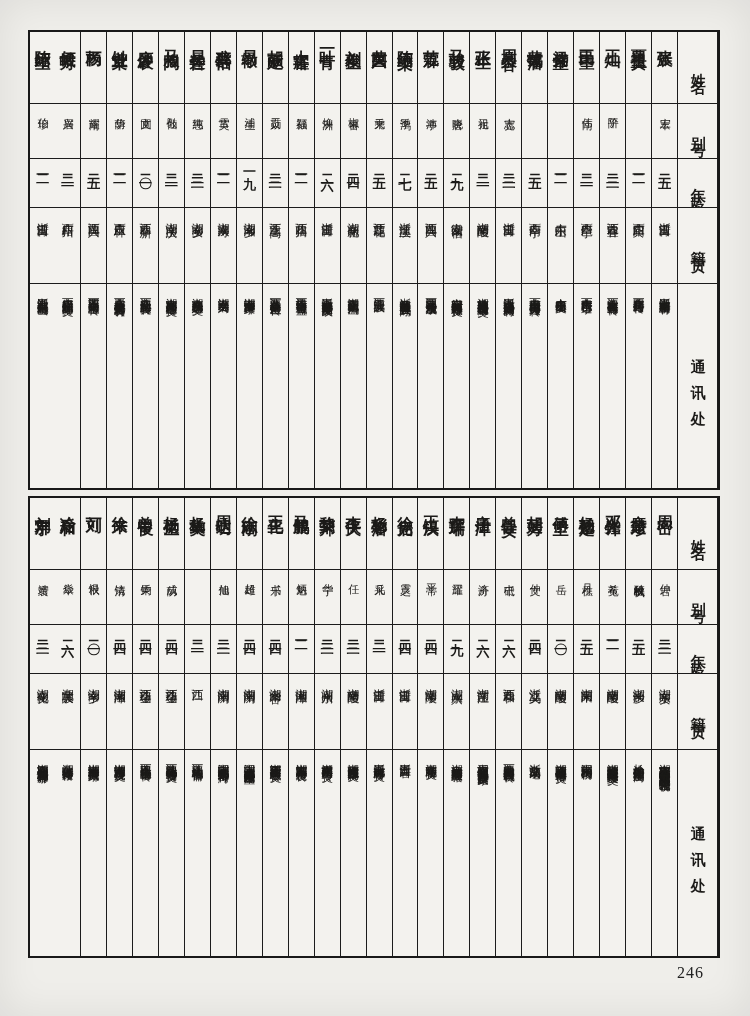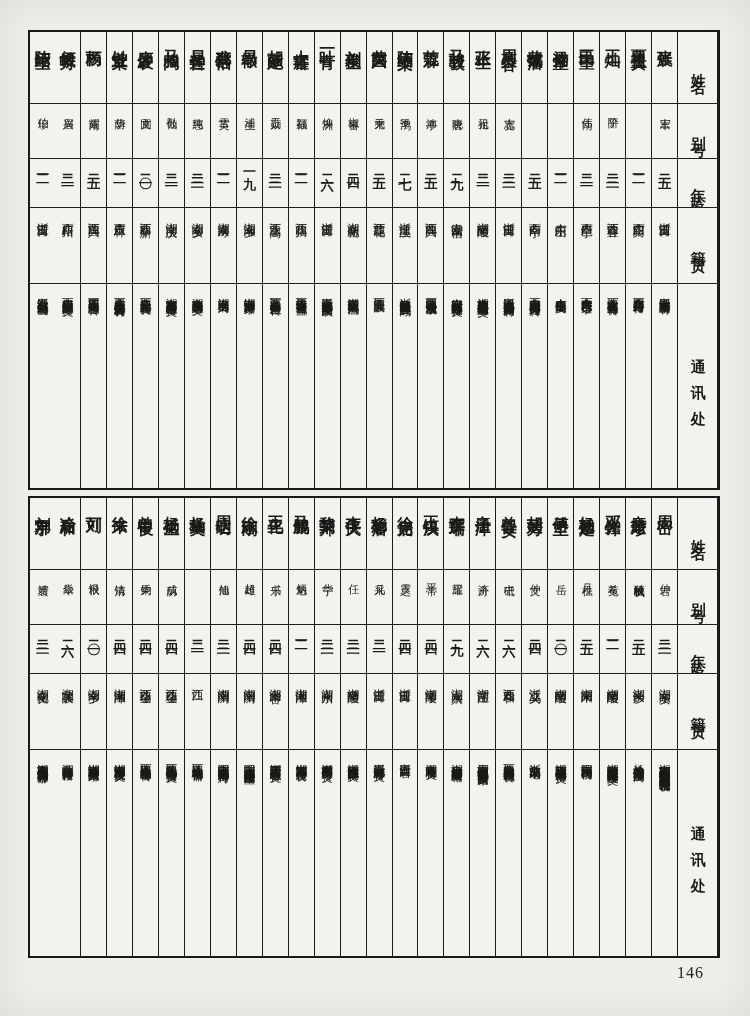--- a/index.html
+++ b/index.html
@@ -948,14 +948,14 @@
           <span class="vtext">二三</span>
         </div>
         <div class="cell r-native nt">
           <span class="vtext">湖南安化</span>
         </div>
         <div class="cell r-addr ad">
           <span class="vtext">湖南安化蓝田留总顺恒利转芙蓉牛寨冲</span>
         </div>
       </div>
     </div>
-  <div class="page-number">146</div>
+  <div class="page-number">246</div>
 </div>
 
 </body></html>

